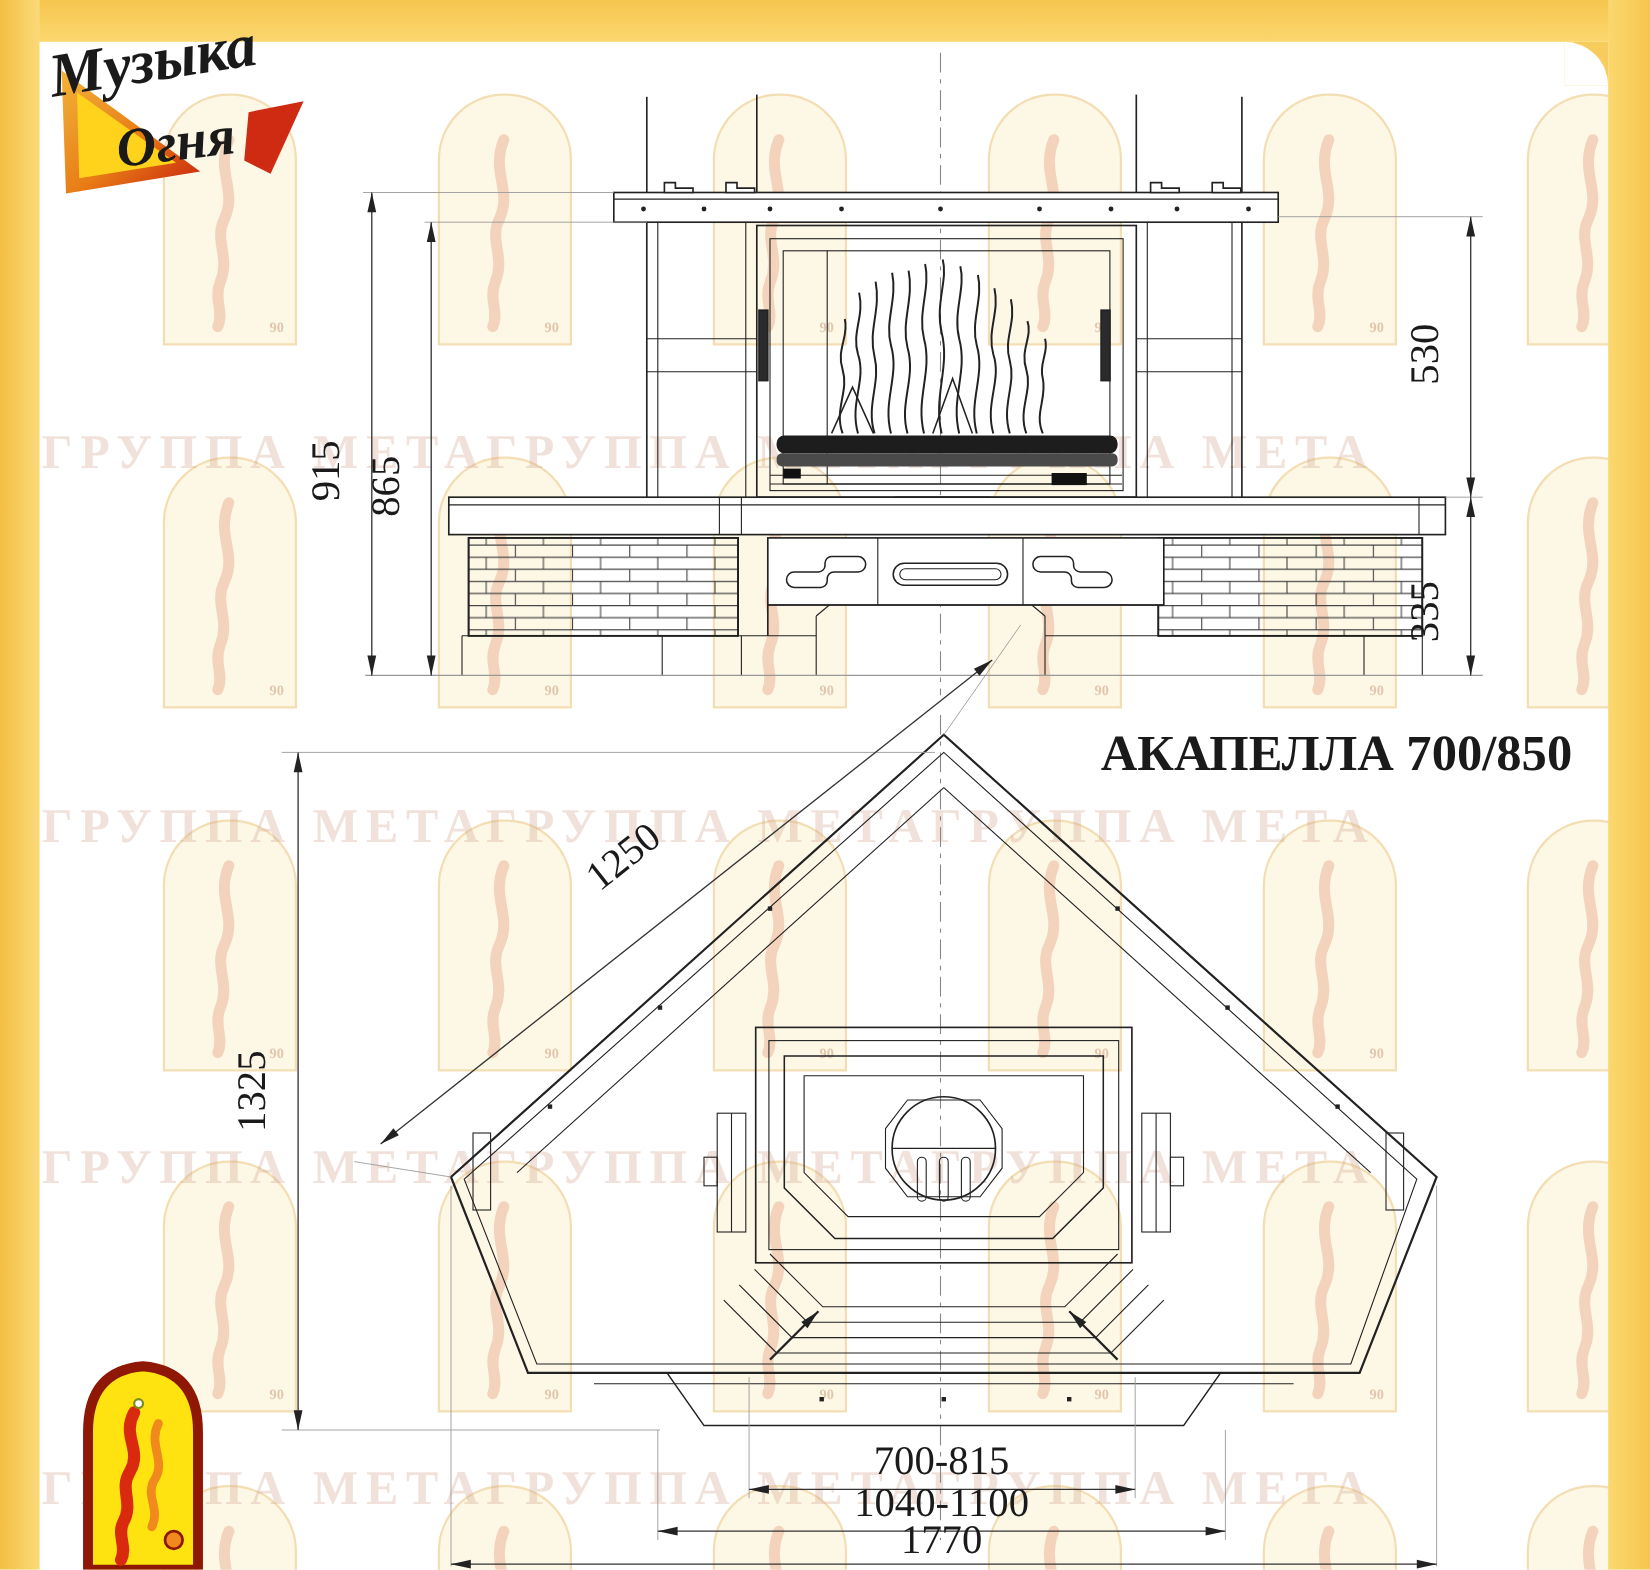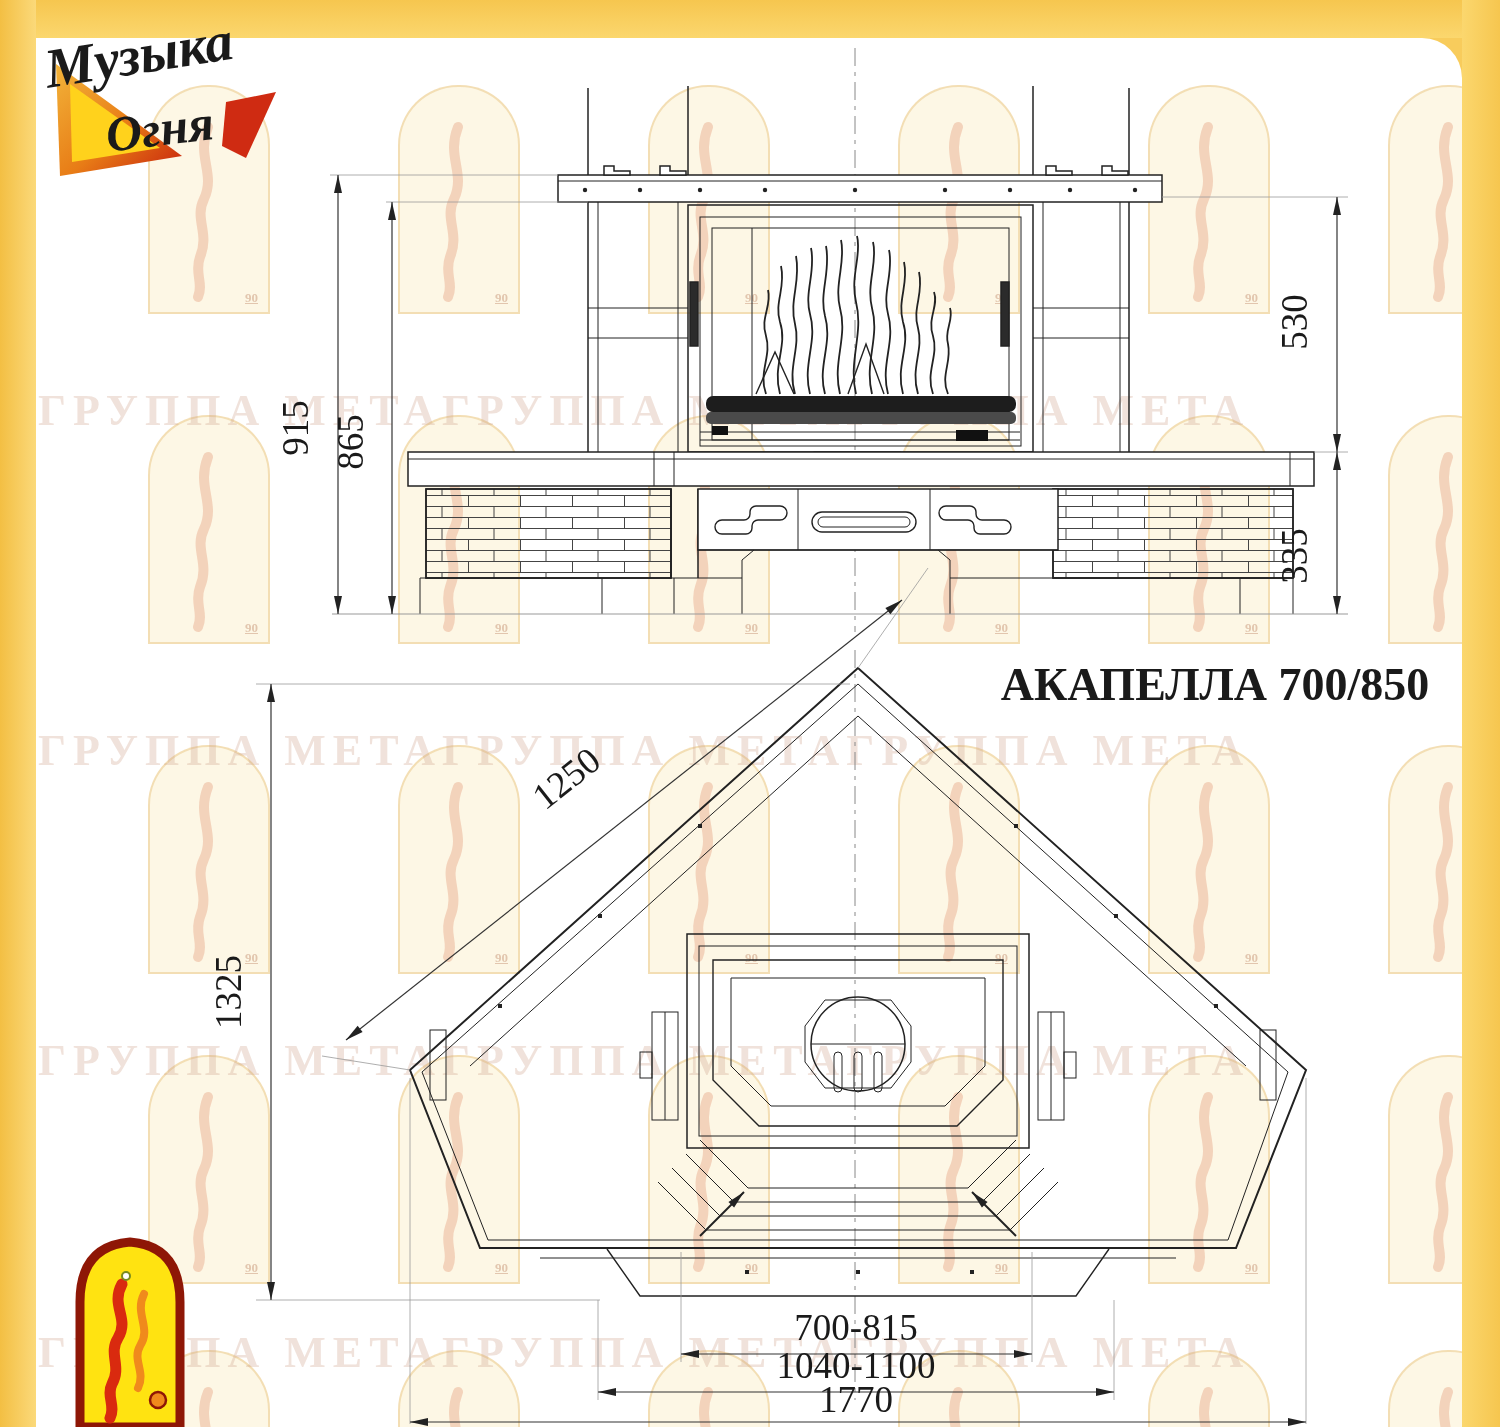--- a/index.html
+++ b/index.html
@@ -16,21 +16,21 @@
   #corner-yellow{left:1422px;top:38px;width:40px;height:40px;background:#f8cc5c;z-index:39;}
   #corner-white{left:1422px;top:38px;width:40px;height:40px;background:#fff;
     border-top-right-radius:40px;z-index:39;}
   
   .wm-row{z-index:2;white-space:nowrap;font-weight:bold;font-size:44px;
     letter-spacing:7px;color:rgba(205,160,135,0.30);left:38px;width:1424px;overflow:hidden;}
   .arch{z-index:1;width:118px;height:225px;border:2px solid rgba(242,220,175,0.9);
     border-radius:60px 60px 0 0;background:rgba(252,244,220,0.75);}
   .arch svg{position:absolute;left:0;top:0;}
   .arch .badge{position:absolute;right:10px;bottom:6px;font-size:13px;
-    color:rgba(200,150,120,0.5);font-weight:bold;text-decoration:underline;}
+    color:rgba(200,150,120,0.5);font-weight:bold;}
   
   #draw{left:0;top:0;z-index:10;}
   text{font-family:"Liberation Serif", serif;fill:#1a1a1a;}
   .dim{font-size:37px;}
   .ttl{font-size:46px;font-weight:bold;}
   
   #logo-top{z-index:50;left:10px;top:6px;width:300px;height:190px;}
   #logo-bottom{z-index:50;left:60px;top:1232px;width:140px;height:195px;}
 </style>
 </head>

